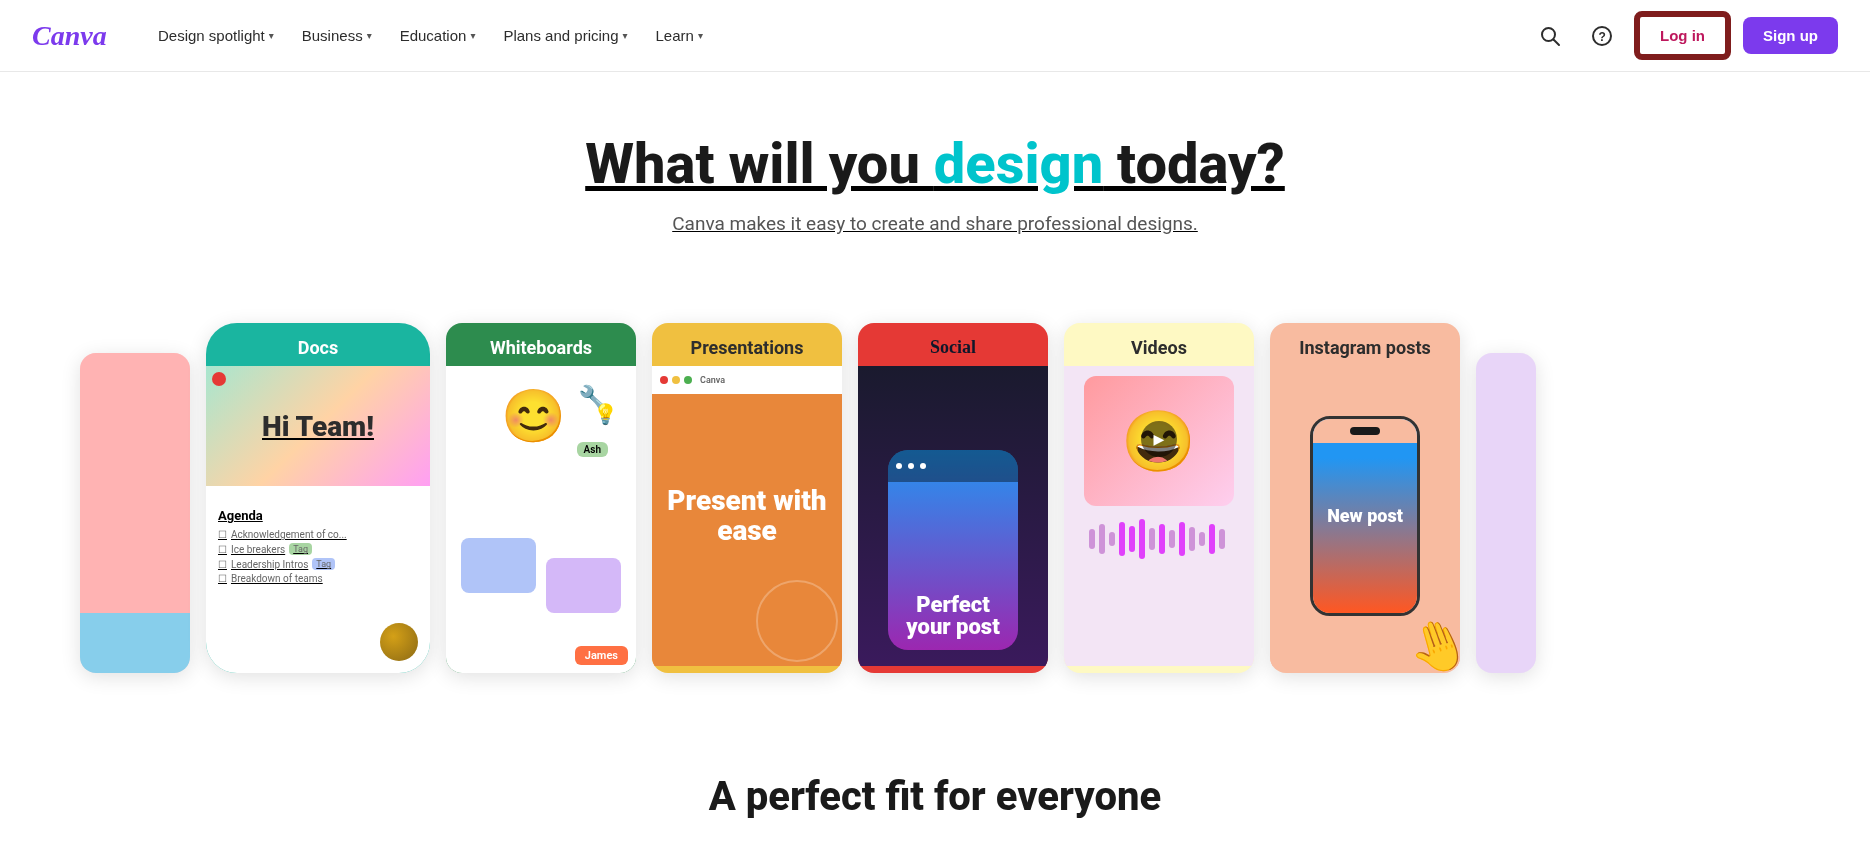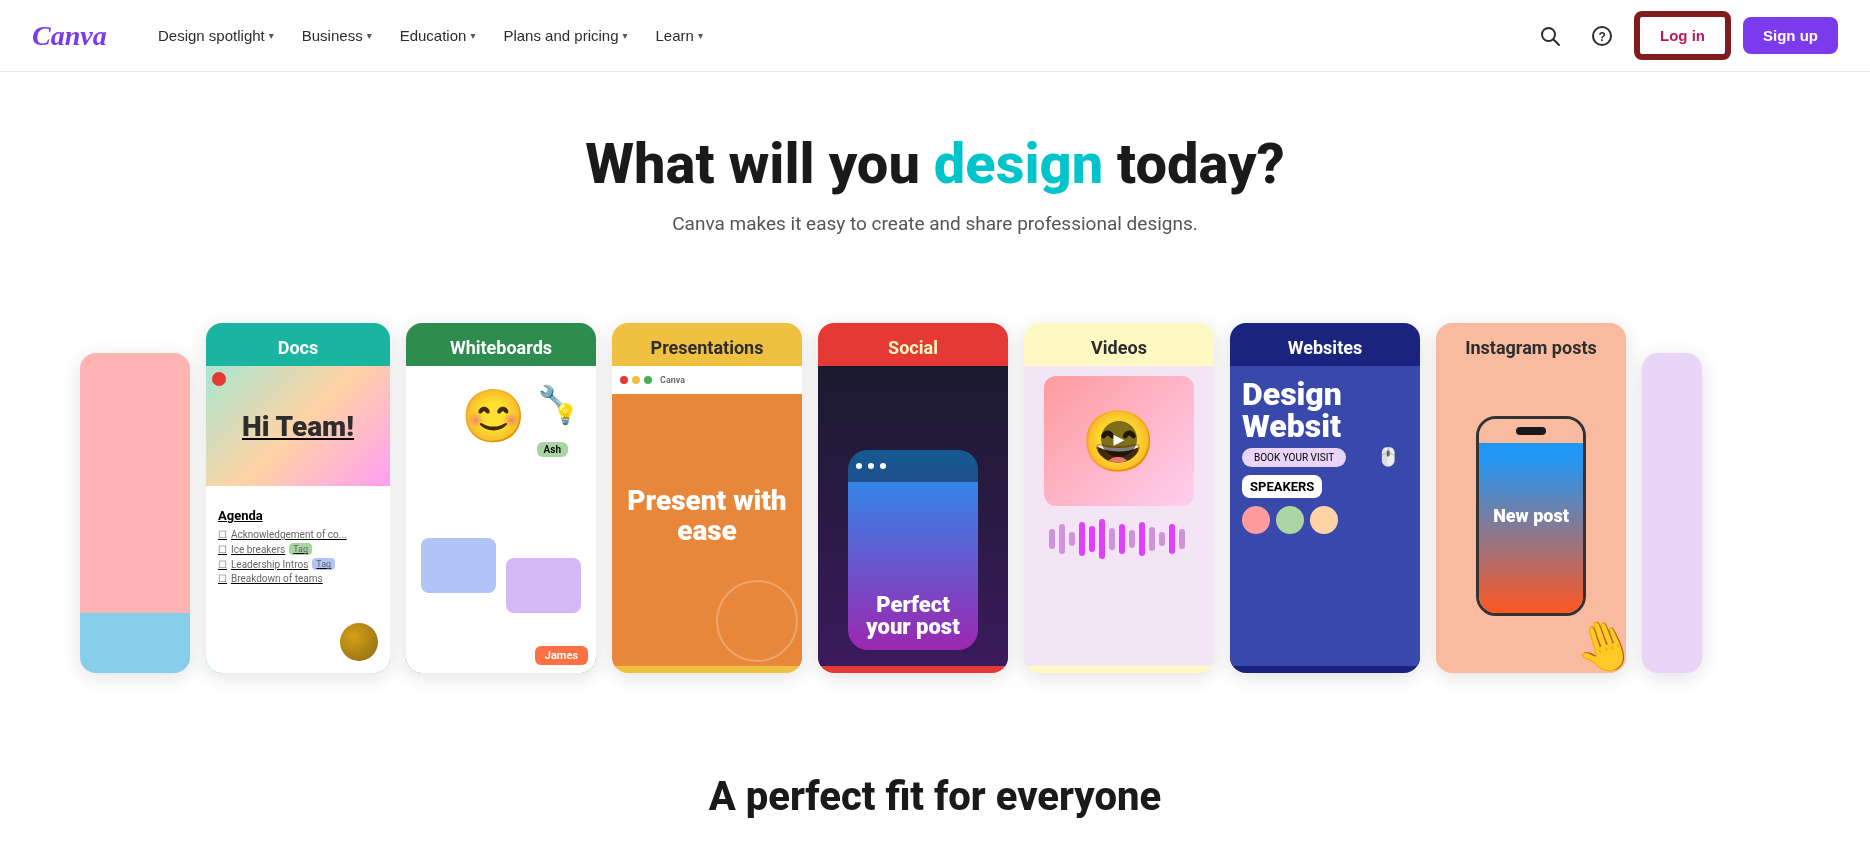--- a/index.html
+++ b/index.html
@@ -35,21 +35,21 @@
     }
     .btn-signup {
       padding: 10px 20px; border-radius: 8px; border: none;
       background: #7c3aed; cursor: pointer; font-size: 15px; font-weight: 600;
       color: #fff;
     }
 
     
     .hero {
       display: flex; flex-direction: column; align-items: center;
-      padding: 60px 32px 40px; text-align: center;
+      padding: 60px 32px 40px; text-align: center; text-decoration: underline;
     }
     .hero-title {
       font-size: 56px; font-weight: 800; color: #1a1a1a; line-height: 1.15;
       margin-bottom: 16px;
     }
     .hero-title .accent { color: #00c4cc; }
     .hero-subtitle { font-size: 19px; color: #555; margin-bottom: 32px; }
     .btn-hero {
       padding: 16px 36px; border-radius: 50px; border: none;
       background: #7c3aed; color: #fff; font-size: 17px; font-weight: 700;
@@ -73,30 +73,30 @@
     .card-header {
       padding: 14px 18px 8px;
       font-size: 18px; font-weight: 700; text-align: center;
     }
     .card-body { flex: 1; overflow: hidden; position: relative; }
 
     
     .card-partial-left {
       width: 110px; border-radius: 16px; background: #ffe0e0;
     }
-    .card-docs { width: 184px; background: #1ab5a0; }
+    .card-docs { width: 224px; background: #1ab5a0; border-radius: 31px; }
     .card-docs .card-header { color: #fff; }
     .card-docs .card-body { background: #fff; padding: 0; text-decoration: underline; }
     .card-whiteboards { width: 190px; background: #2d8c4e; }
     .card-whiteboards .card-header { color: #fff; }
     .card-whiteboards .card-body { background: #fff; }
     .card-presentations { width: 190px; background: #f0c040; }
     .card-presentations .card-header { color: #2d2d2d; }
     .card-social { width: 190px; background: #e53935; }
-    .card-social .card-header { color: #fef9c3; }
+    .card-social .card-header { color: #0f172a; font-family: Liberation Serif, serif; }
     .card-videos { width: 190px; background: #fef9c3; }
     .card-videos .card-header { color: #2d2d2d; }
     .card-websites { width: 190px; background: #1a237e; }
     .card-websites .card-header { color: #fff; }
     .card-instagram { width: 190px; background: #f8bba0; }
     .card-instagram .card-header { color: #2d2d2d; }
     .card-partial-right {
       width: 60px; border-radius: 16px; background: #e8d5f8;
     }
 
@@ -318,34 +318,20 @@
           <rect x="85" y="16" width="6" height="18" rx="3" fill="#ce93d8"></rect>
           <rect x="95" y="8" width="6" height="34" rx="3" fill="#e040fb"></rect>
           <rect x="105" y="13" width="6" height="24" rx="3" fill="#ce93d8"></rect>
           <rect x="115" y="18" width="6" height="14" rx="3" fill="#ce93d8"></rect>
           <rect x="125" y="10" width="6" height="30" rx="3" fill="#e040fb"></rect>
           <rect x="135" y="15" width="6" height="20" rx="3" fill="#ce93d8"></rect>
         </svg>
       </div>
     </div>
 
-    <div class="card card-websites" style="height:350px;">
-      <div class="card-header">Websites</div>
-      <div class="web-inner" style="height:300px;">
-        <div class="web-title">Design<br>Websit</div>
-        <div class="web-book-btn">BOOK YOUR VISIT</div>
-        <div class="web-speakers">SPEAKERS</div>
-        <div class="web-cursor">🖱️</div>
-        <div style="display:flex;gap:6px;margin-top:8px;">
-          <div style="width:28px;height:28px;border-radius:50%;background:#ff9a9e;"></div>
-          <div style="width:28px;height:28px;border-radius:50%;background:#a8d5a2;"></div>
-          <div style="width:28px;height:28px;border-radius:50%;background:#ffd3a5;"></div>
-        </div>
-      </div>
-    </div>
 
     <div class="card card-instagram" style="height:350px;">
       <div class="card-header">Instagram posts</div>
       <div class="ig-inner" style="height:300px;">
         <div class="ig-phone">
           <div class="ig-top-bar">
             <div class="ig-notch"></div>
           </div>
           <div class="ig-screen">
             <div class="ig-new-post">New post</div>

